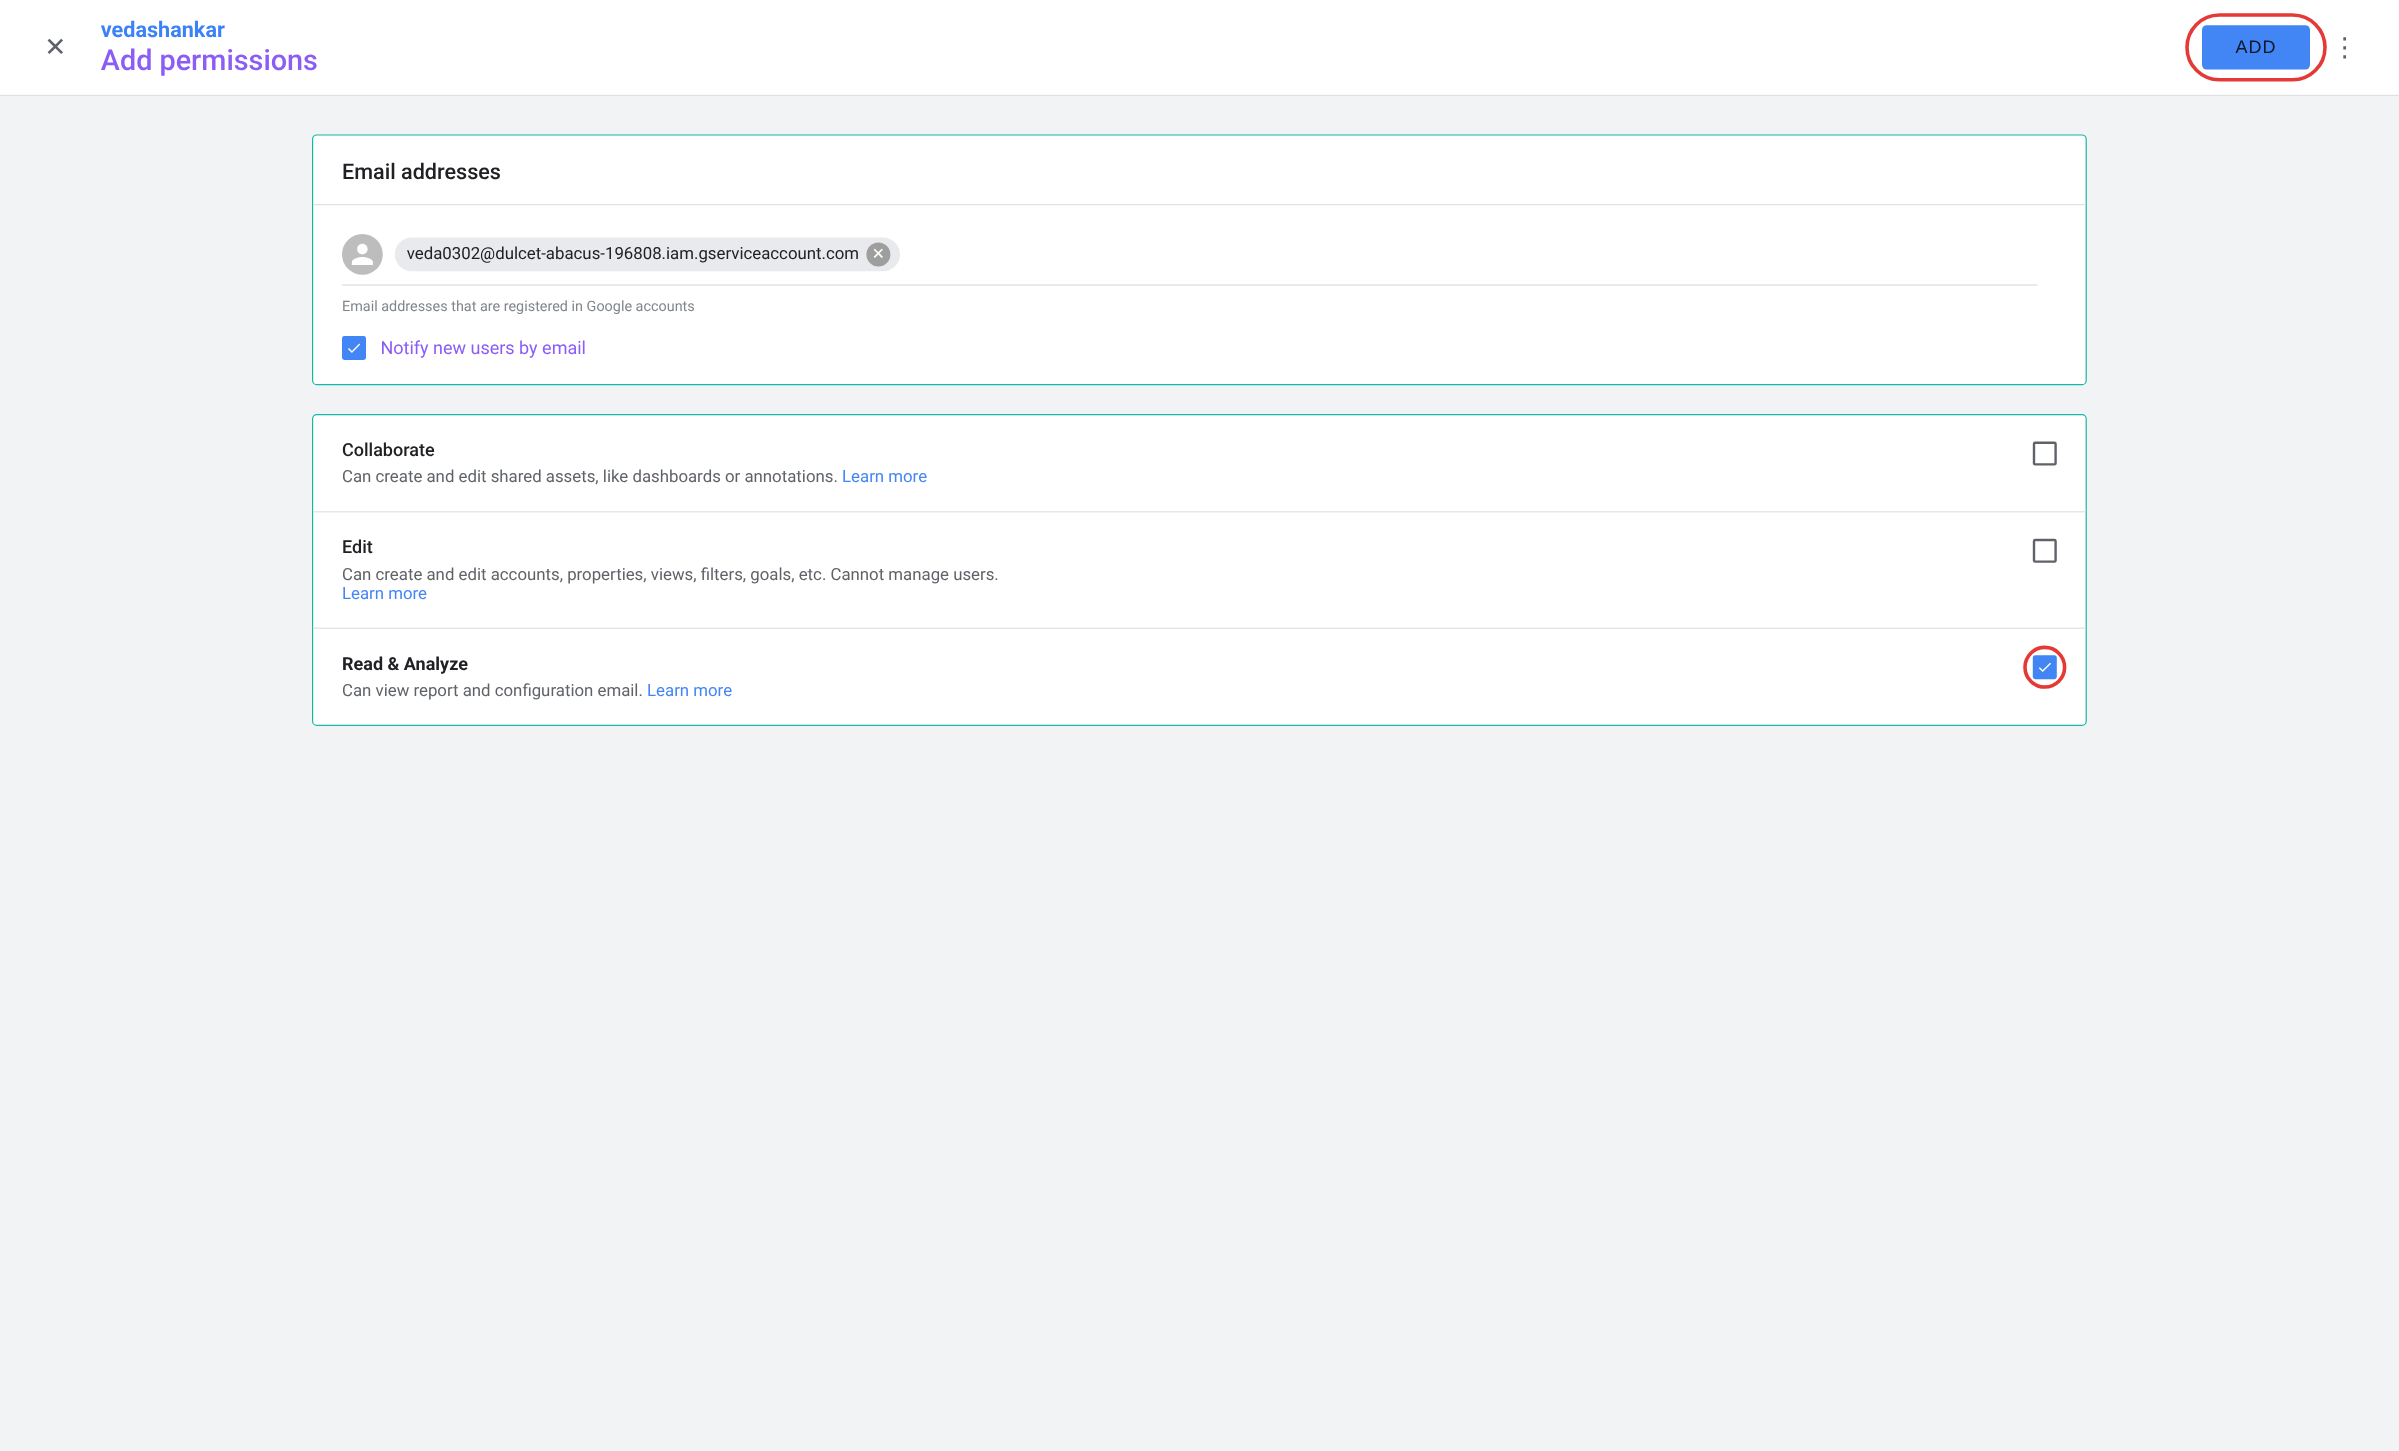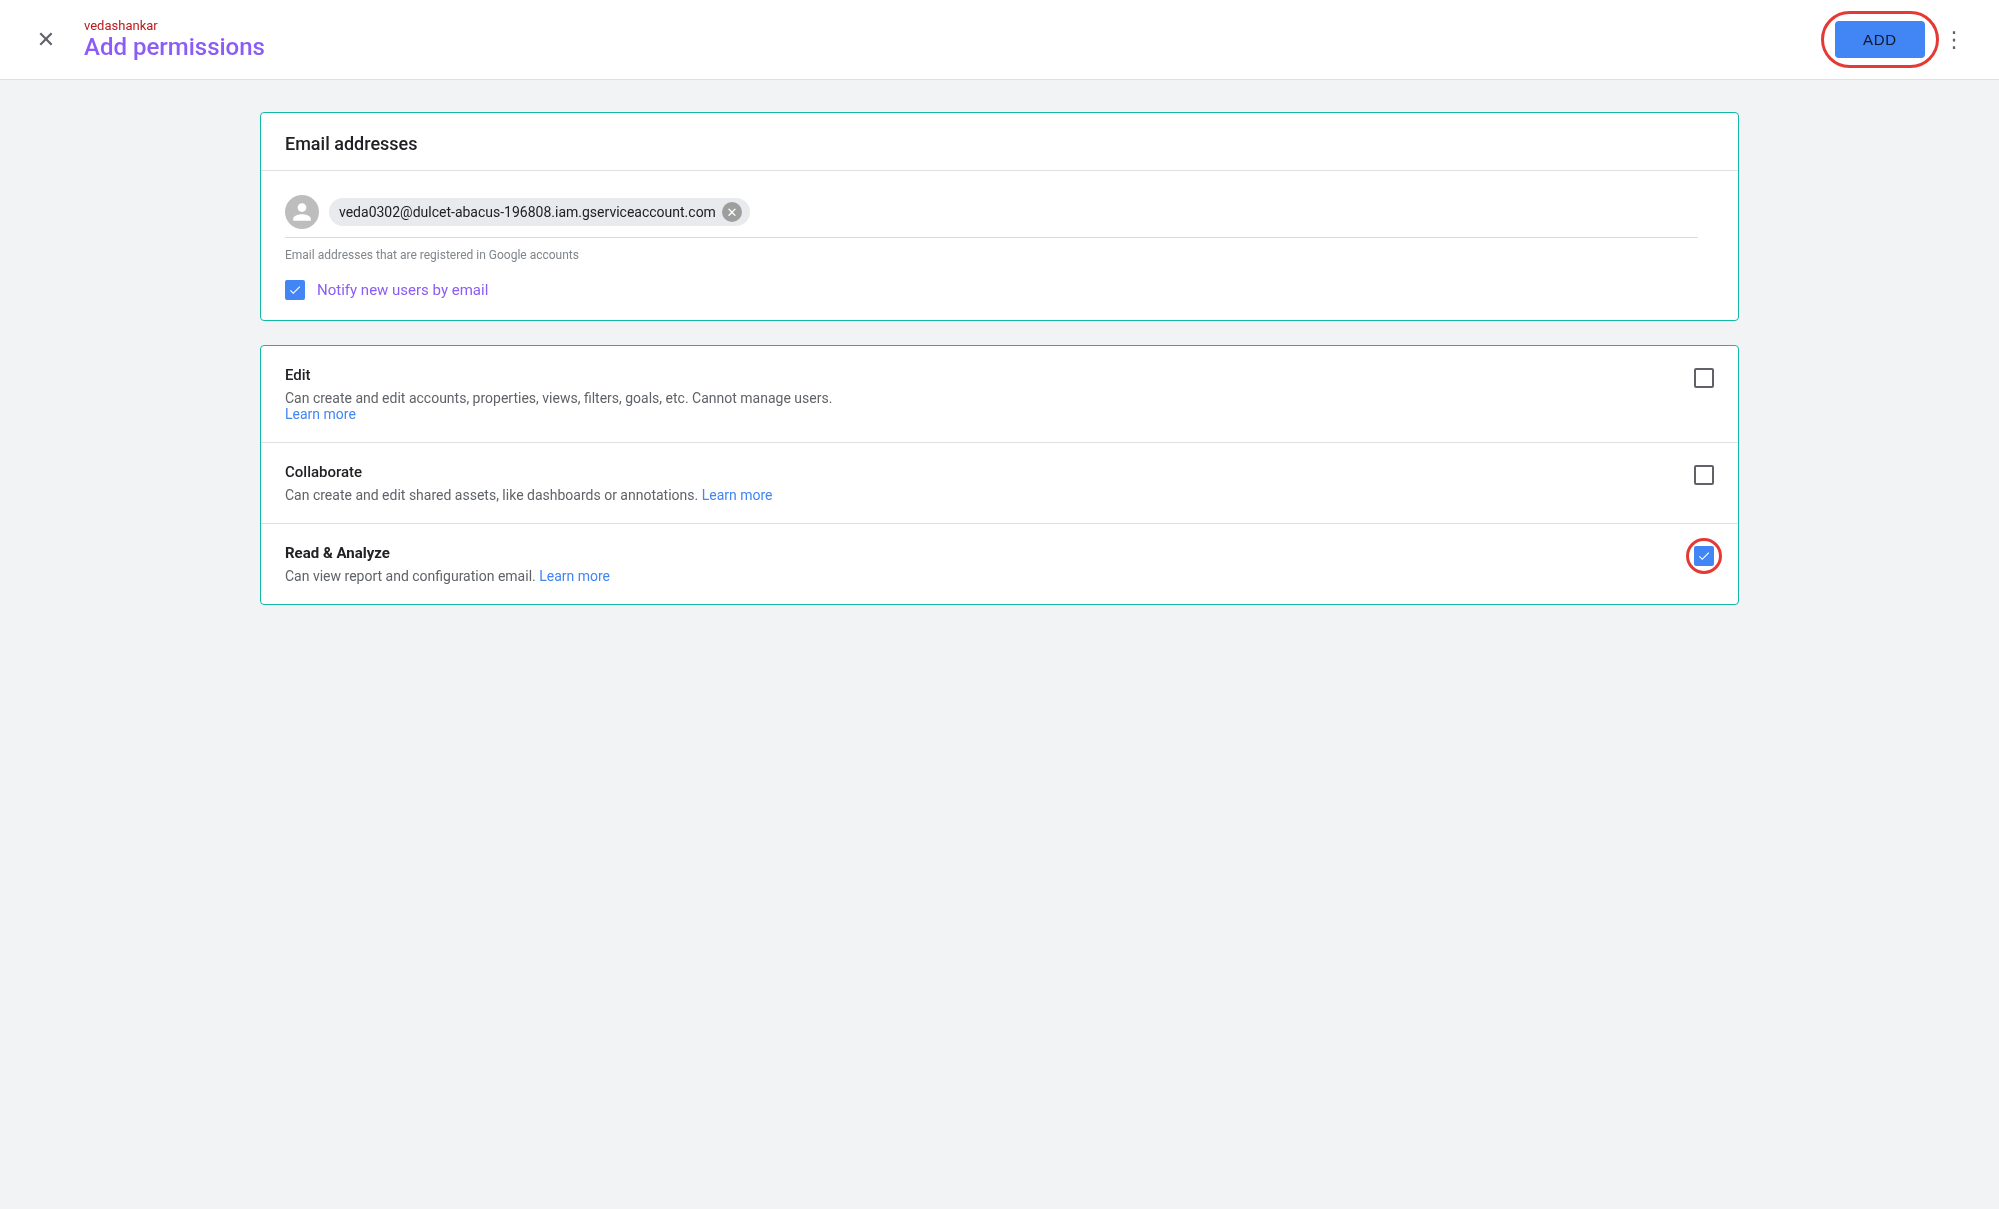--- a/index.html
+++ b/index.html
@@ -34,22 +34,23 @@
       display: flex;
       align-items: center;
       justify-content: center;
       border-radius: 50%;
     }
     .header-title-wrap {
       display: flex;
       flex-direction: column;
     }
     .header-subtitle {
-      font-size: 13px;
-      color: #b91c1c;
+      font-size: 18px;
+      color: #3b82f6;
+      font-weight: bold;
     }
     .header-title {
       font-size: 24px;
       font-weight: 500;
       color: #8b5cf6;
     }
     .header-right {
       display: flex;
       align-items: center;
       gap: 12px;
@@ -297,35 +298,35 @@
         <span class="checkbox-label">Notify new users by email</span>
       </div>
     </div>
   </div>
 
   <div class="card">
     <div class="perm-sections-wrapper">
 
       <div class="perm-section">
         <div class="perm-info">
+          <div class="perm-name">Collaborate</div>
+          <div class="perm-desc">
+            <span>Can create and edit shared assets, like dashboards or annotations.</span>
+            <a href="#" class="perm-link">Learn more</a>
+          </div>
+        </div>
+        <div class="perm-checkbox"></div>
+      </div>
+
+      <div class="perm-section">
+        <div class="perm-info">
           <div class="perm-name">Edit</div>
           <div class="perm-desc">
             <span>Can create and edit accounts, properties, views, filters, goals, etc. Cannot manage users.</span>
             <br>
-            <a href="#" class="perm-link">Learn more</a>
-          </div>
-        </div>
-        <div class="perm-checkbox"></div>
-      </div>
-
-      <div class="perm-section">
-        <div class="perm-info">
-          <div class="perm-name">Collaborate</div>
-          <div class="perm-desc">
-            <span>Can create and edit shared assets, like dashboards or annotations.</span>
             <a href="#" class="perm-link">Learn more</a>
           </div>
         </div>
         <div class="perm-checkbox"></div>
       </div>
 
       <div class="perm-section">
         <div class="perm-info">
           <div class="perm-name" style="font-weight:700;">Read &amp; Analyze</div>
           <div class="perm-desc">

